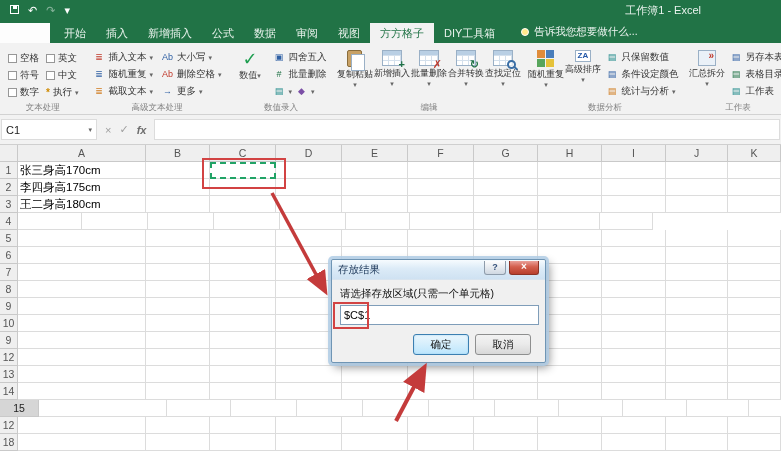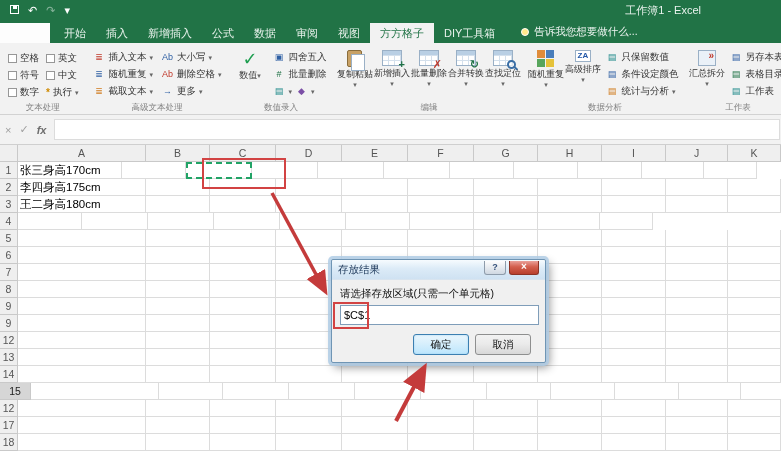--- a/index.html
+++ b/index.html
@@ -307,20 +307,24 @@
             <span>工作表</span>
           </span>
       </div>
       <div class="glabel">工作表</div>
     </div>
     <div class="gsep"></div>
 
   </div>
 
   <div class="fbar">
+    <div class="namebox">
+      <span>C1</span>
+      <span class="darr">▾</span>
+    </div>
     <div class="fxbtns">
       <span>×</span>
       <span>✓</span>
       <span class="fxi">fx</span>
     </div>
     <input class="f-input" value="" style="">
   </div>
 
   <div class="sheet" id="sheet">
       <div class="grow hdr">
@@ -332,21 +336,21 @@
         <div class="hcell" style="width: 66px;">E</div>
         <div class="hcell" style="width: 66px;">F</div>
         <div class="hcell" style="width: 64px;">G</div>
         <div class="hcell" style="width: 64px;">H</div>
         <div class="hcell" style="width: 64px;">I</div>
         <div class="hcell" style="width: 62px;">J</div>
         <div class="hcell" style="width: 53px;">K</div>
       </div>
       <div class="grow">
         <div class="hcell" style="width: 18px;">1</div>
-        <div class="cell" style="width: 104px;">张三身高170cm</div>
+        <div class="cell" style="width: 128px;">张三身高170cm</div>
         <div class="cell" style="width: 64px;"></div>
         <div class="cell sel" style="width: 66px;"></div>
         <div class="cell" style="width: 66px;"></div>
         <div class="cell" style="width: 66px;"></div>
         <div class="cell" style="width: 66px;"></div>
         <div class="cell" style="width: 64px;"></div>
         <div class="cell" style="width: 64px;"></div>
         <div class="cell" style="width: 64px;"></div>
         <div class="cell" style="width: 62px;"></div>
         <div class="cell" style="width: 53px;"></div>
@@ -456,20 +460,34 @@
         <div class="cell" style="width: 66px;"></div>
         <div class="cell" style="width: 66px;"></div>
         <div class="cell" style="width: 66px;"></div>
         <div class="cell" style="width: 64px;"></div>
         <div class="cell" style="width: 64px;"></div>
         <div class="cell" style="width: 64px;"></div>
         <div class="cell" style="width: 62px;"></div>
         <div class="cell" style="width: 53px;"></div>
       </div>
       <div class="grow">
+        <div class="hcell" style="width: 18px;">10</div>
+        <div class="cell" style="width: 128px;"></div>
+        <div class="cell" style="width: 64px;"></div>
+        <div class="cell" style="width: 66px;"></div>
+        <div class="cell" style="width: 66px;"></div>
+        <div class="cell" style="width: 66px;"></div>
+        <div class="cell" style="width: 66px;"></div>
+        <div class="cell" style="width: 64px;"></div>
+        <div class="cell" style="width: 64px;"></div>
+        <div class="cell" style="width: 64px;"></div>
+        <div class="cell" style="width: 62px;"></div>
+        <div class="cell" style="width: 53px;"></div>
+      </div>
+      <div class="grow">
         <div class="hcell" style="width: 18px;">9</div>
         <div class="cell" style="width: 128px;"></div>
         <div class="cell" style="width: 64px;"></div>
         <div class="cell" style="width: 66px;"></div>
         <div class="cell" style="width: 66px;"></div>
         <div class="cell" style="width: 66px;"></div>
         <div class="cell" style="width: 66px;"></div>
         <div class="cell" style="width: 64px;"></div>
         <div class="cell" style="width: 64px;"></div>
         <div class="cell" style="width: 64px;"></div>
@@ -512,49 +530,35 @@
         <div class="cell" style="width: 66px;"></div>
         <div class="cell" style="width: 66px;"></div>
         <div class="cell" style="width: 66px;"></div>
         <div class="cell" style="width: 64px;"></div>
         <div class="cell" style="width: 64px;"></div>
         <div class="cell" style="width: 64px;"></div>
         <div class="cell" style="width: 62px;"></div>
         <div class="cell" style="width: 53px;"></div>
       </div>
       <div class="grow">
-        <div class="hcell hl" style="width: 31px;">15</div>
+        <div class="hcell hl" style="width: 39px;">15</div>
         <div class="cell" style="width: 128px;"></div>
         <div class="cell" style="width: 64px;"></div>
         <div class="cell" style="width: 66px;"></div>
         <div class="cell" style="width: 66px;"></div>
         <div class="cell" style="width: 66px;"></div>
         <div class="cell" style="width: 66px;"></div>
         <div class="cell" style="width: 64px;"></div>
         <div class="cell" style="width: 64px;"></div>
         <div class="cell" style="width: 64px;"></div>
         <div class="cell" style="width: 62px;"></div>
         <div class="cell" style="width: 53px;"></div>
       </div>
       <div class="grow">
         <div class="hcell" style="width: 18px;">12</div>
-        <div class="cell" style="width: 128px;"></div>
-        <div class="cell" style="width: 64px;"></div>
-        <div class="cell" style="width: 66px;"></div>
-        <div class="cell" style="width: 66px;"></div>
-        <div class="cell" style="width: 66px;"></div>
-        <div class="cell" style="width: 66px;"></div>
-        <div class="cell" style="width: 64px;"></div>
-        <div class="cell" style="width: 64px;"></div>
-        <div class="cell" style="width: 64px;"></div>
-        <div class="cell" style="width: 62px;"></div>
-        <div class="cell" style="width: 53px;"></div>
-      </div>
-      <div class="grow">
-        <div class="hcell" style="width: 18px;">17</div>
         <div class="cell" style="width: 128px;"></div>
         <div class="cell" style="width: 64px;"></div>
         <div class="cell" style="width: 66px;"></div>
         <div class="cell" style="width: 66px;"></div>
         <div class="cell" style="width: 66px;"></div>
         <div class="cell" style="width: 66px;"></div>
         <div class="cell" style="width: 64px;"></div>
         <div class="cell" style="width: 64px;"></div>
         <div class="cell" style="width: 64px;"></div>
         <div class="cell" style="width: 62px;"></div>

